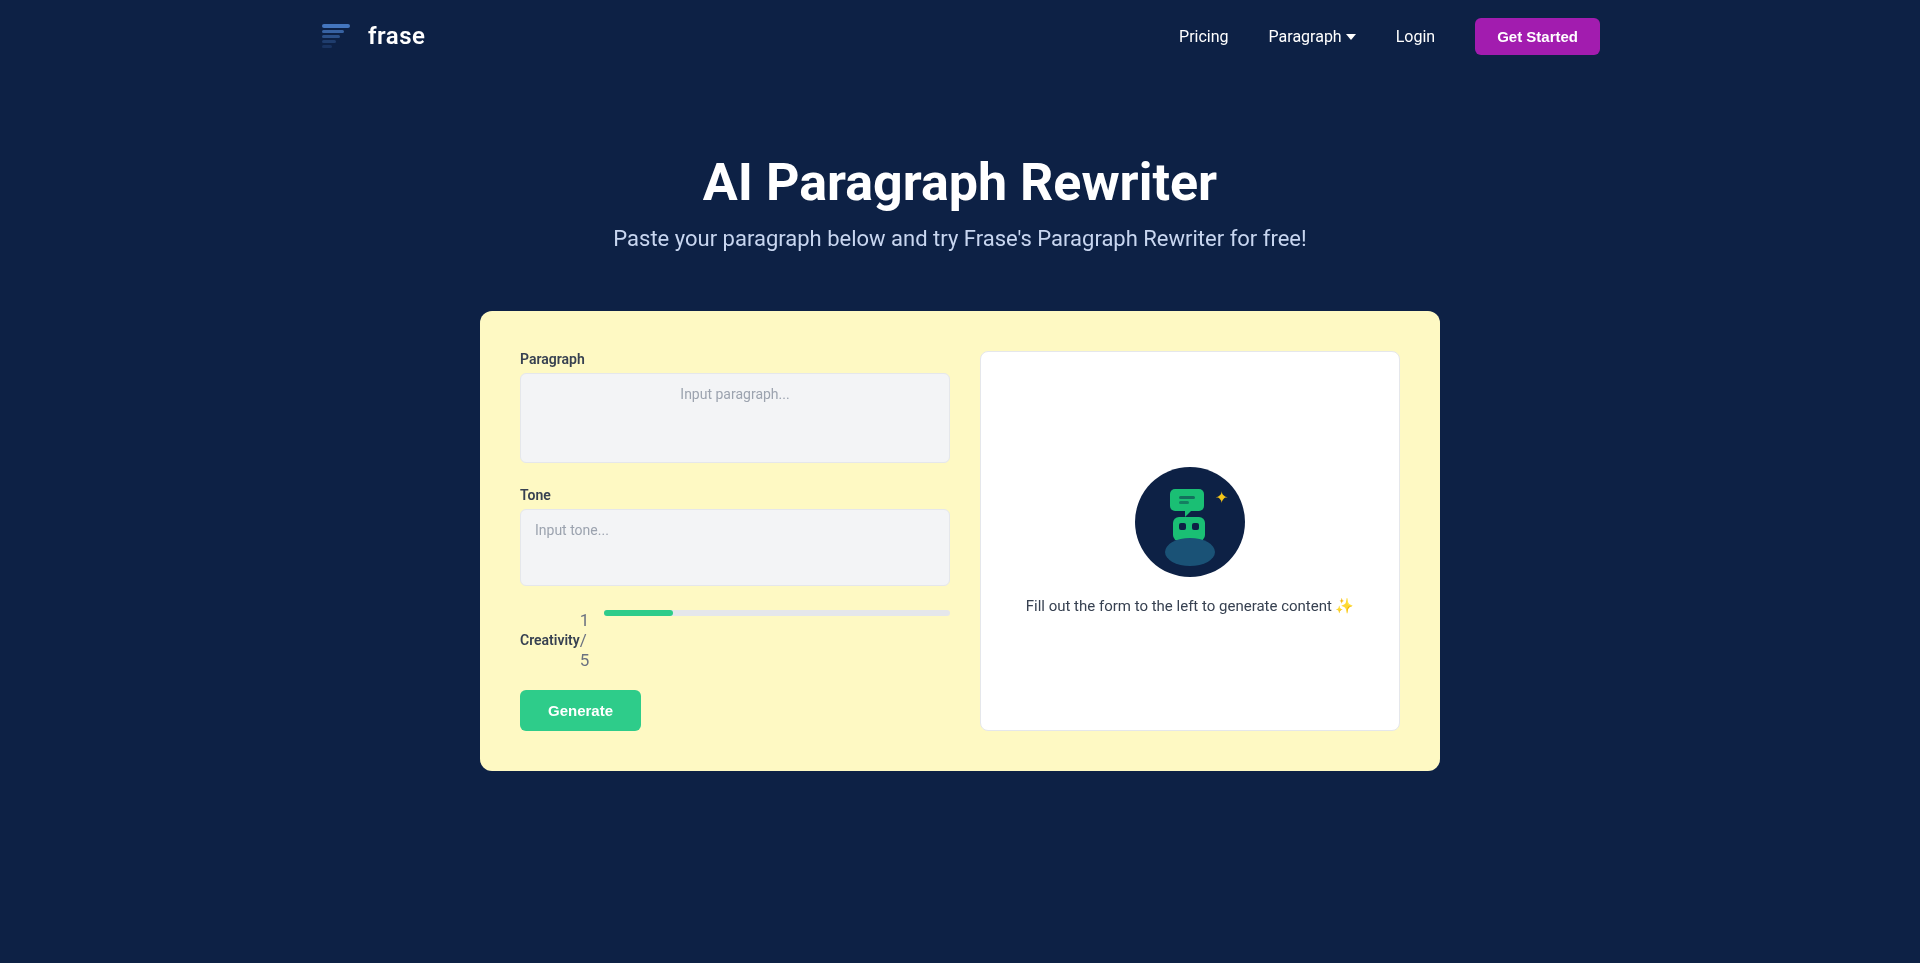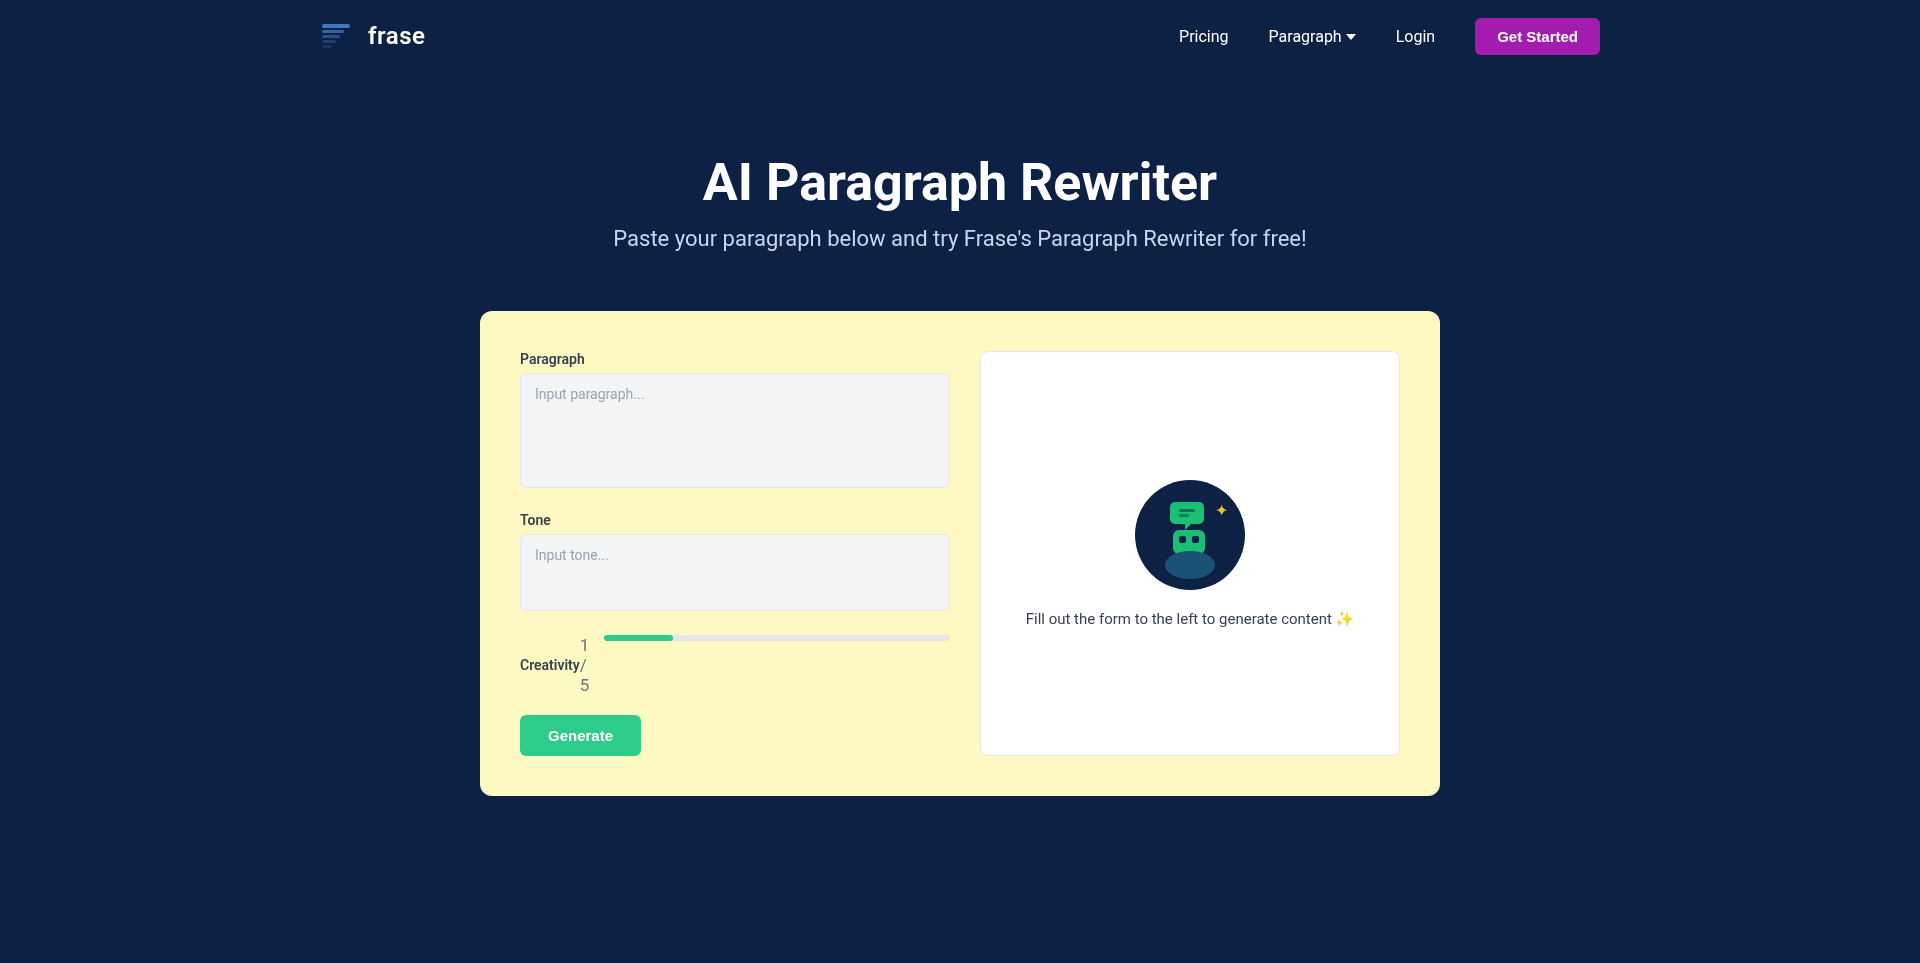--- a/index.html
+++ b/index.html
@@ -152,21 +152,22 @@
       resize: none;
       outline: none;
       font-family: inherit;
     }
 
     .text-input::placeholder {
       color: #9ca3af;
     }
 
     .paragraph-input {
-      height: 115px;
+      height: 90px;
+      text-align: center;
     }
 
     .tone-input {
       height: 77px;
     }
 
     
     .creativity-section {
       display: flex;
       flex-direction: row;

